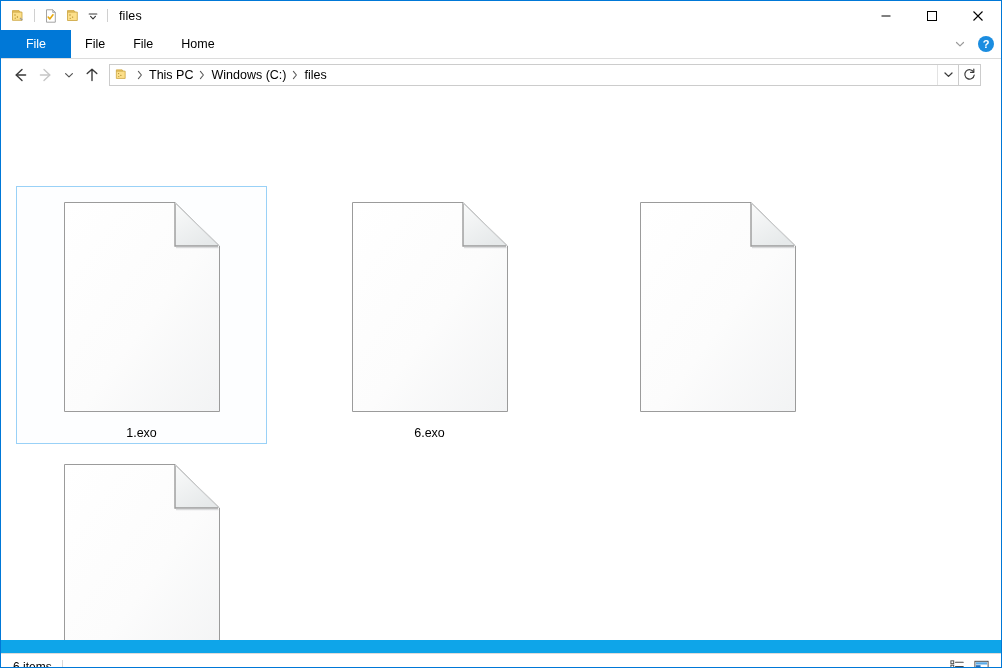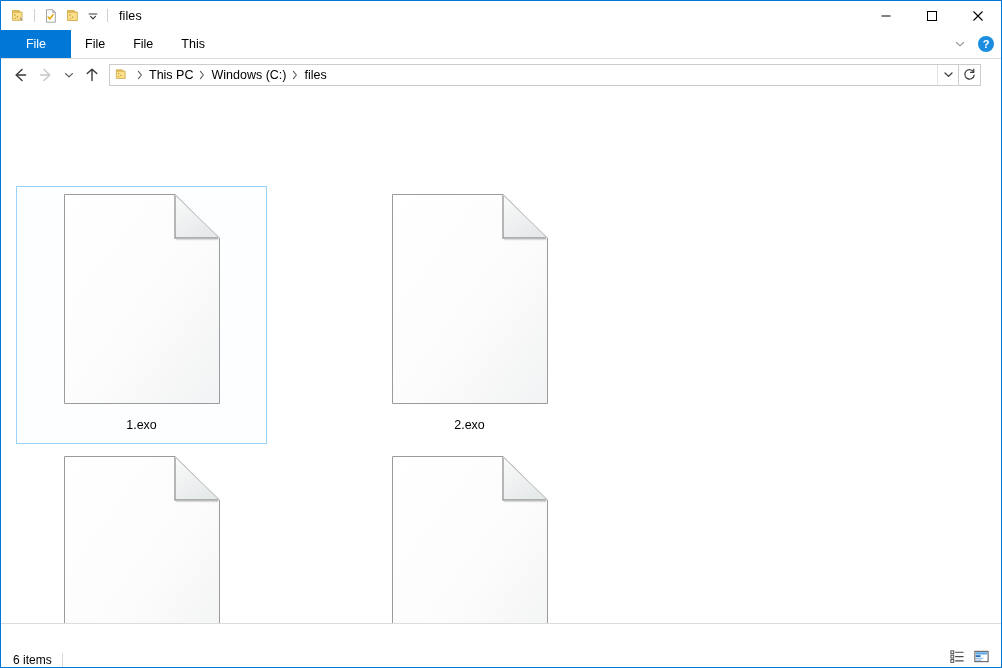--- a/index.html
+++ b/index.html
@@ -253,22 +253,22 @@
     gap: 0px;
   }
   .tile {
     width: 251px;
     height: 258px;
     box-sizing: border-box;
     border: 1px solid transparent;
     display: flex;
     flex-direction: column;
     align-items: center;
-    padding-top: 7px;
-    margin-right: 77px;
+    padding-top: 15px;
+    margin-right: 37px;
     margin-bottom: 4px;
   }
   .tile.selected {
     background: #fdfeff;
     border: 1px solid #99d1f7;
   }
   .doc-icon {
     width: 156px;
     height: 210px;
     position: relative;
@@ -282,25 +282,25 @@
     line-height: 16px;
     white-space: nowrap;
   }
 
   
   .statusbar {
     position: absolute;
     left: 0;
     right: 0;
     bottom: 0;
-    height: 44px;
+    height: 14px;
     border-top: 1px solid #dcdcdc;
     background: #ffffff;
     display: flex;
-    align-items: flex-end;
+    align-items: center;
     padding: 12px 8px 0 12px;
     box-sizing: border-box;
   }
   .status-text {
     font-size: 12px;
     color: #000000;
     white-space: nowrap;
   }
   .status-sep {
     width: 1px;
@@ -377,21 +377,21 @@
           <path d="M1.5 1.5l9 9M10.5 1.5l-9 9" stroke="#000000" stroke-width="1.1"></path>
         </svg>
       </div>
     </div>
   </div>
 
   <div class="ribbon">
     <div class="tab tab-file">File</div>
     <div class="tab">File</div>
     <div class="tab">File</div>
-    <div class="tab">This</div>
+    <div class="tab">Home</div>
 
     <div class="ribbon-right">
       <div class="ribbon-chev">
         <svg width="14" height="14" viewBox="0 0 14 14">
           <path d="M3.5 5.5l3.5 3.4 3.5-3.4" fill="none" stroke="#9b9b9b" stroke-width="1.2" stroke-linecap="round" stroke-linejoin="round"></path>
         </svg>
       </div>
       <div class="help-btn">
         <svg width="18" height="18" viewBox="0 0 18 18">
           <circle cx="9" cy="9" r="8" fill="#1b8de0"></circle>
@@ -508,21 +508,21 @@
         <stop offset="0%" stop-color="#fafbfb"></stop>
         <stop offset="100%" stop-color="#e6e9ea"></stop>
       </linearGradient>
     </defs>
     <path d="M0.5 0.5 H111 L155.5 44 V209.5 H0.5 Z" fill="url(#pg)" stroke="#9b9b9b" stroke-width="1"></path>
     <path d="M111 0.5 L155.5 44 H111 Z" fill="url(#fold)"></path>
     <path d="M111 1 L111 44 H154" fill="none" stroke="#9b9b9b" stroke-width="1.4"></path>
     <path d="M111 1 L155 44" fill="none" stroke="#c9cbcc" stroke-width="1"></path>
     <path d="M112 45.5 H154.5" stroke="#d2d4d5" stroke-width="1.6" opacity="0.8"></path>
   </svg></div>
-          <div class="tile-label">2.exo</div>
+          <div class="tile-label">6.exo</div>
         </div>
         <div class="tile">
           <div class="doc-icon">
   <svg viewBox="0 0 156 210" width="156" height="210">
     <defs>
       <linearGradient id="pg" x1="0" y1="0" x2="1" y2="1">
         <stop offset="0%" stop-color="#ffffff"></stop>
         <stop offset="55%" stop-color="#fcfcfc"></stop>
         <stop offset="100%" stop-color="#f2f3f4"></stop>
       </linearGradient>

